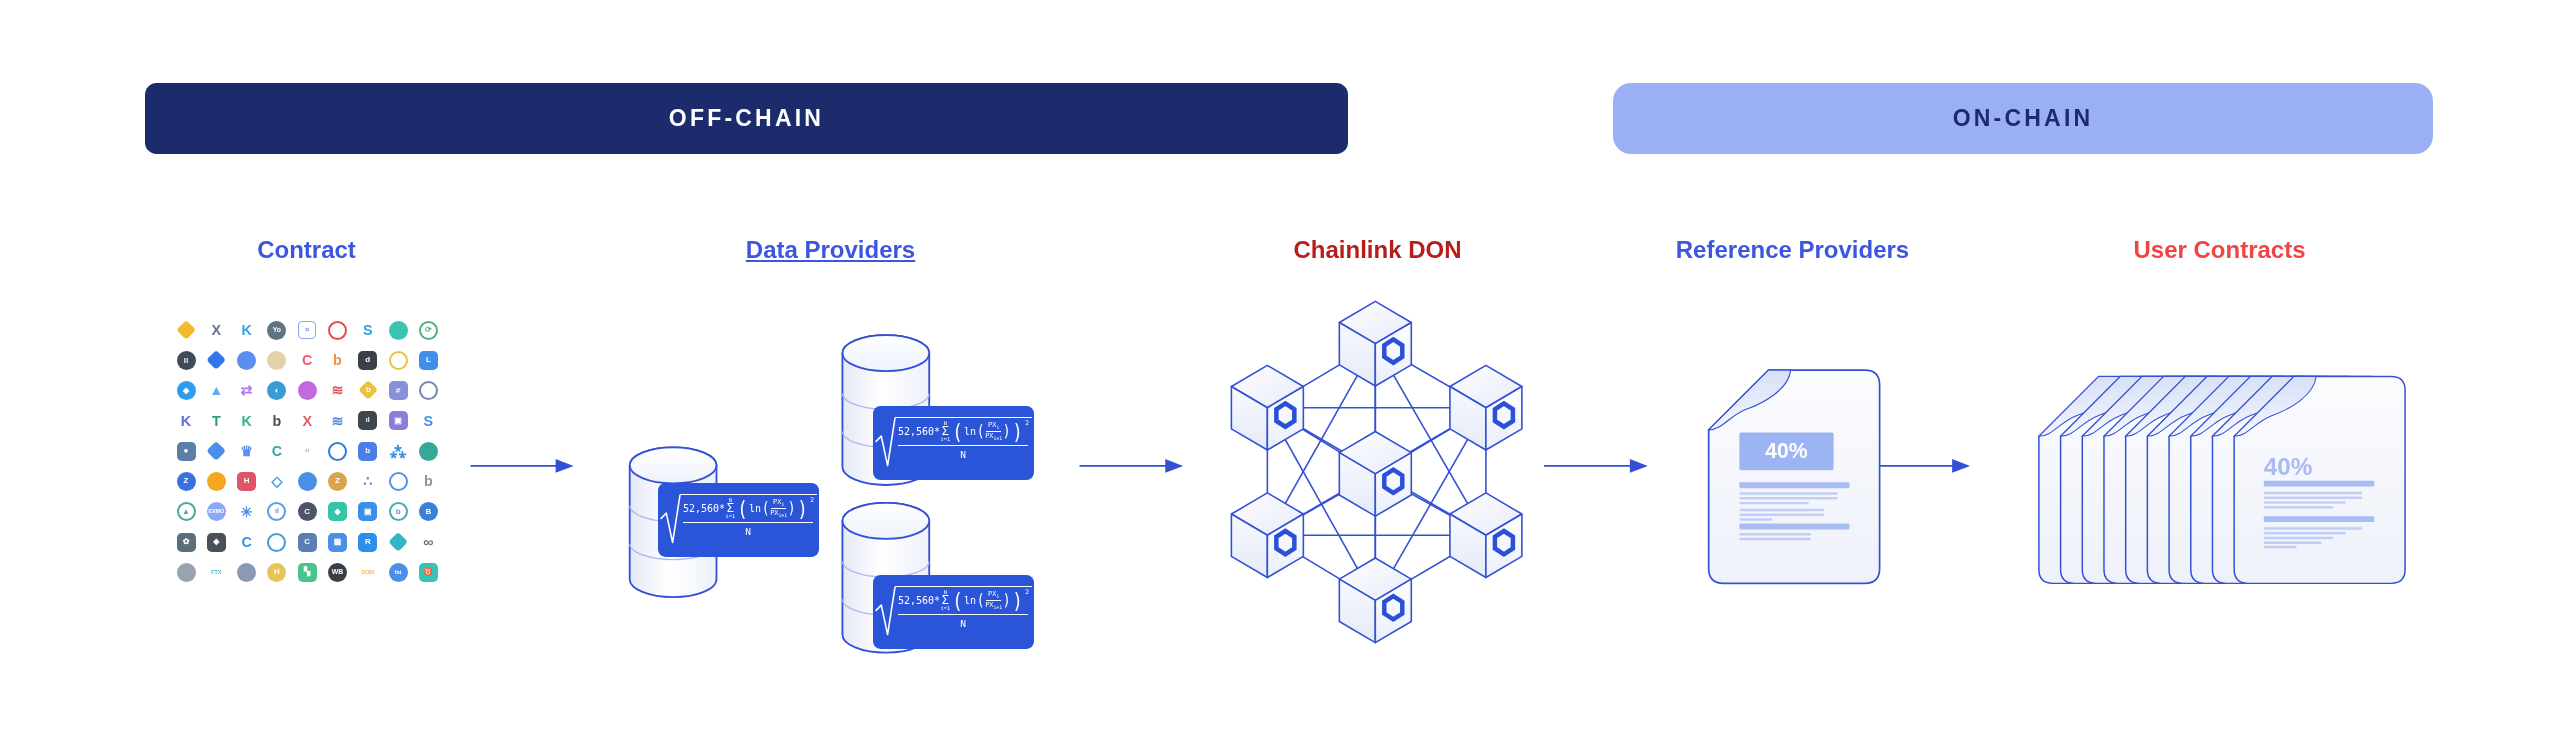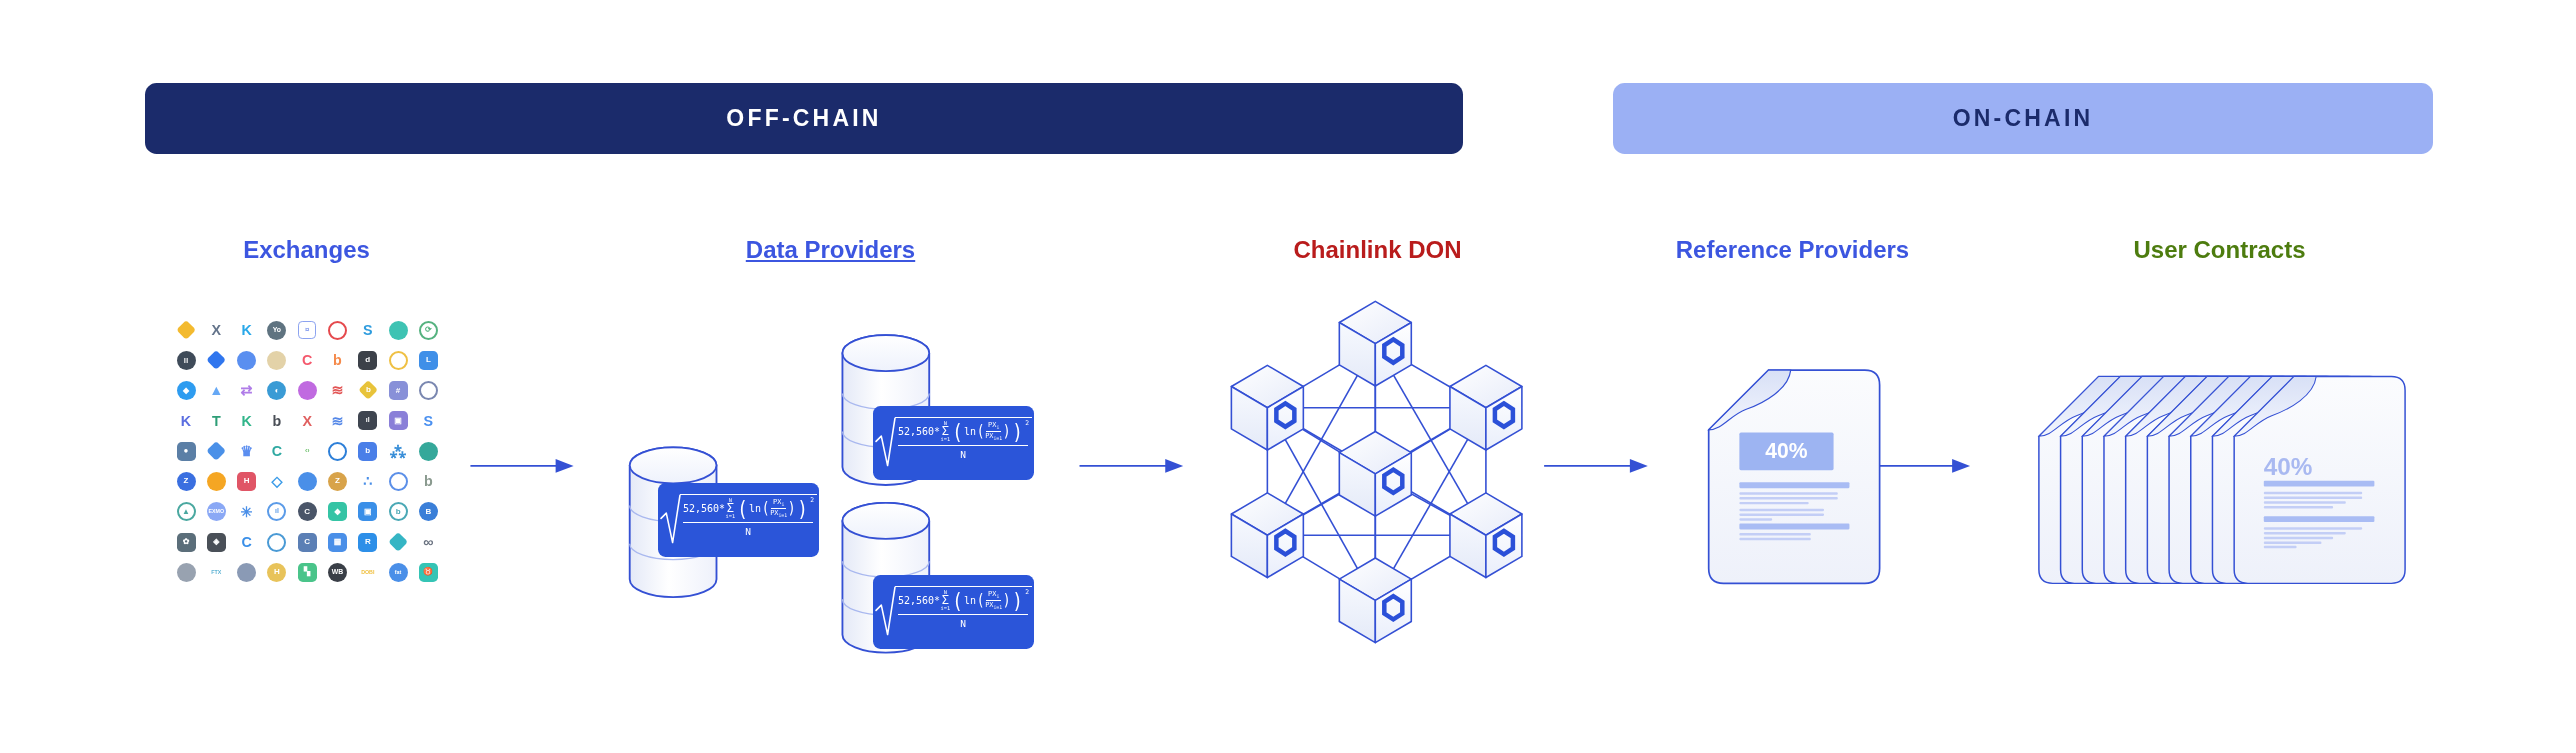--- a/index.html
+++ b/index.html
@@ -1,22 +1,22 @@
 <!DOCTYPE html>
 <html style="font-size:8.5px"><head>
 <meta charset="utf-8">
 <style>
   html,body{margin:0;padding:0;background:#ffffff;}
   body{width:2576px;height:754px;position:relative;overflow:hidden;
        font-family:"Liberation Sans",sans-serif;}
   .band{position:absolute;top:83px;height:71px;border-radius:11.6px;
         display:flex;align-items:center;justify-content:center;
         font-size:23px;font-weight:700;letter-spacing:3.2px;}
-  #band-off{left:145px;width:1318px;}
-  #band-on{left:1613px;width:820px;}
+  #band-off{left:145px;width:1203px;}
+  #band-on{left:1613px;width:820px;border-radius:18px;}
   .sec-title{position:absolute;top:236px;width:339px;text-align:center;
         font-size:24px;font-weight:600;}
   #art{position:absolute;left:0;top:0;}
   
   #exgrid{position:absolute;left:176px;top:320px;display:grid;
         grid-template-columns:repeat(9,20px);grid-auto-rows:20px;gap:10.3px;}
   .cell{width:20px;height:20px;display:flex;align-items:center;justify-content:center;}
   .shape{display:flex;align-items:center;justify-content:center;
         font-weight:700;font-size:8px;color:#fff;line-height:1;}
   .s-ci{width:19px;height:19px;border-radius:50%;}
@@ -257,25 +257,25 @@
     </g>
 </svg>
 
 <div id="band-off" class="band" style="background: rgb(27, 43, 107); color: rgb(255, 255, 255);">
   <span>OFF-CHAIN</span>
 </div>
 <div id="band-on" class="band" style="background: rgb(155, 176, 244); color: rgb(27, 43, 107);">
   <span>ON-CHAIN</span>
 </div>
 
-<div class="sec-title" style="left: 137px; color: rgb(60, 86, 224);">Exchanges</div>
+<div class="sec-title" style="left: 137px; color: rgb(60, 86, 224);">Contract</div>
 <div class="sec-title" style="left: 661px; color: rgb(60, 86, 224); text-decoration: underline;">Data Providers</div>
 <div class="sec-title" style="left: 1208px; color: #b91c1c;">Chainlink DON</div>
 <div class="sec-title" style="left: 1623px; color: rgb(60, 86, 224);">Reference Providers</div>
-<div class="sec-title" style="left: 2050px; color: #4d7c0f;">User Contracts</div>
+<div class="sec-title" style="left: 2050px; color: #ef4444;">User Contracts</div>
 
 <div id="exgrid">
     <div class="cell">
       <div class="shape s-di" style="background: rgb(243, 186, 47); color: rgb(255, 255, 255);">
         <span></span>
       </div>
     </div>
     <div class="cell">
       <div class="shape s-tx" style="color: rgb(100, 116, 139);">
         <span>X</span>

